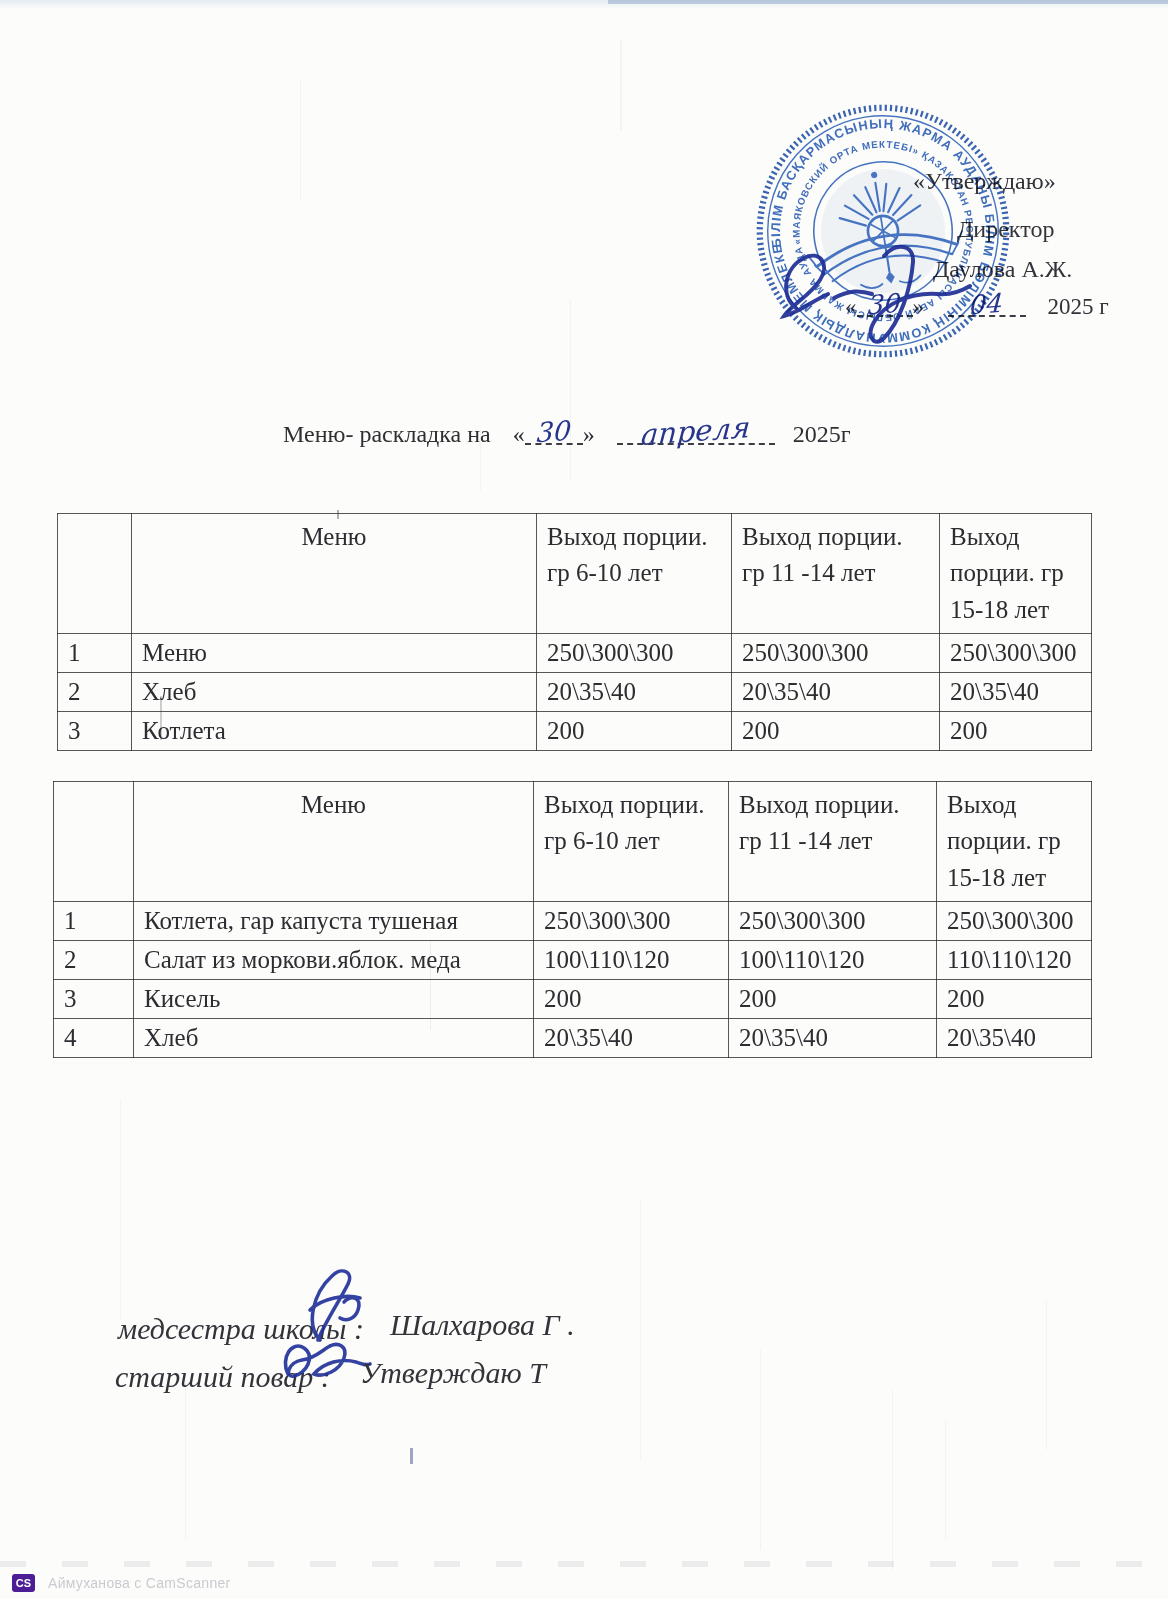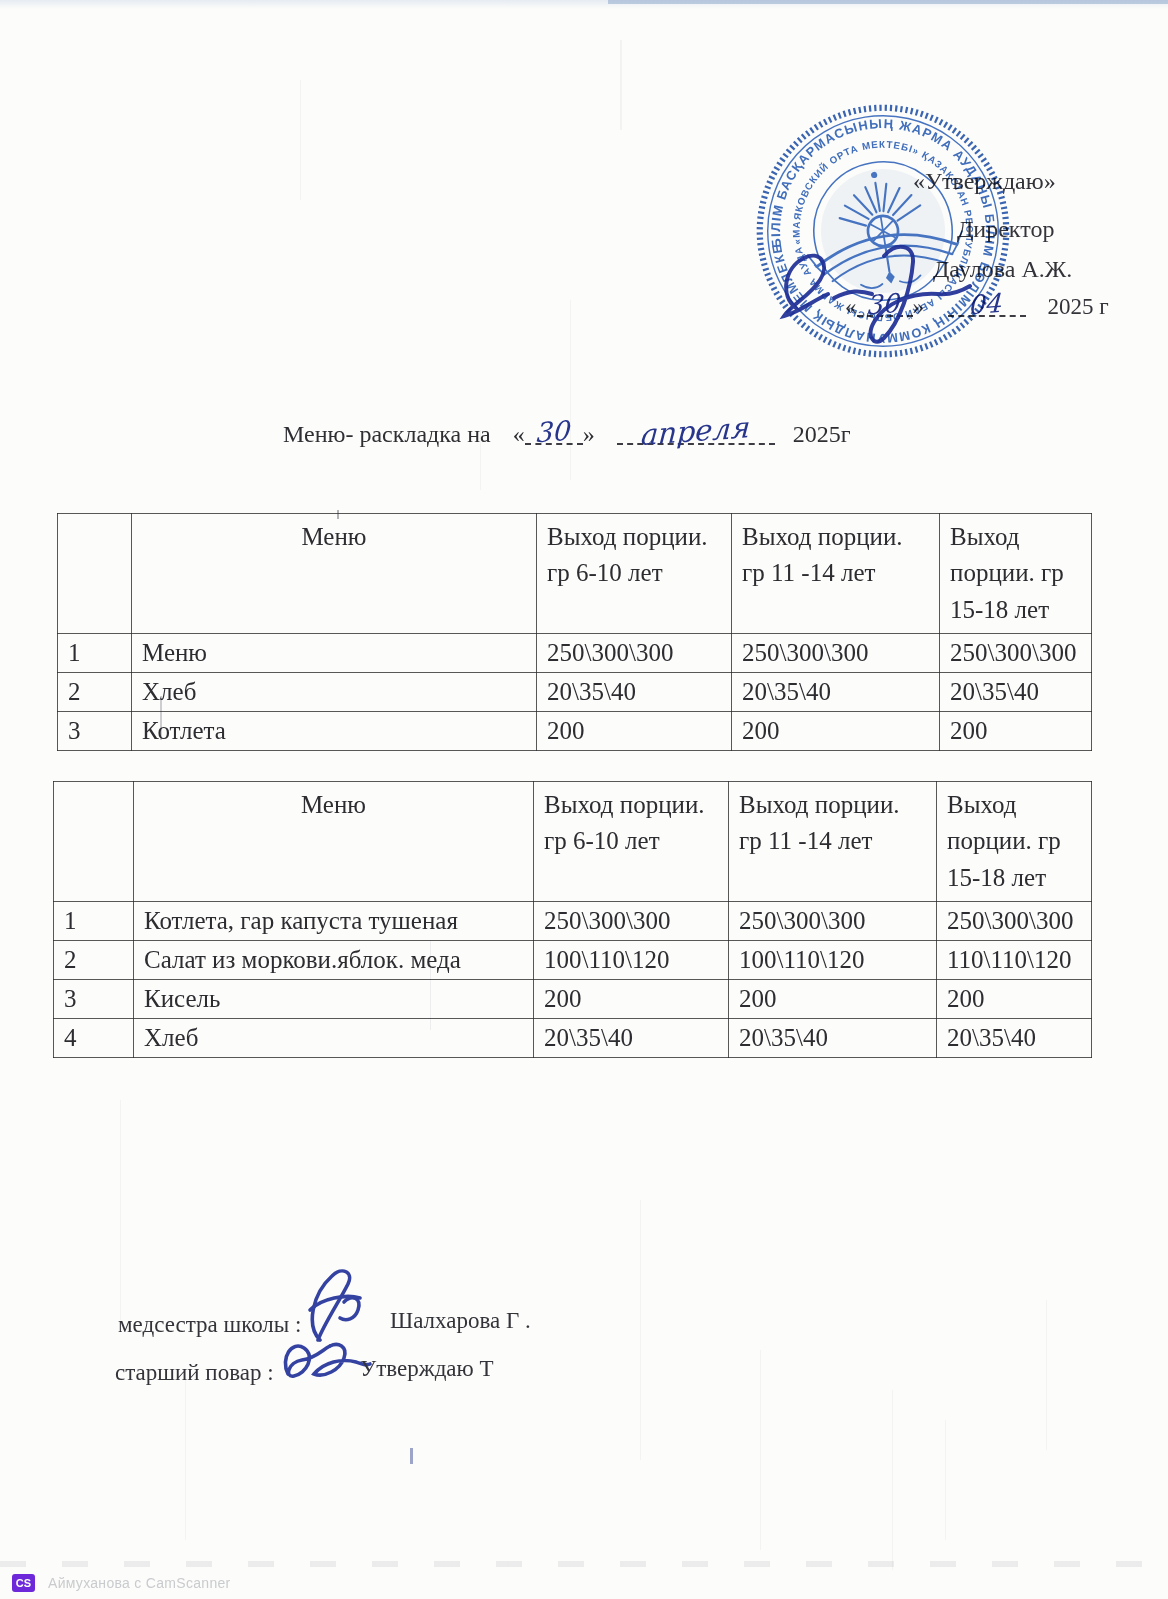--- a/index.html
+++ b/index.html
@@ -71,33 +71,33 @@
   table.menu-table th { line-height:1.45; }
   table.menu-table .th-menu { text-align:center; }
   .t1 { left:57px; top:513px; width:1034px; }
   .t1 th { height:80px; }
   .t1 td { height:21px; padding-top:3px; padding-bottom:3px; }
   .t2 { left:53px; top:781px; width:1038px; }
   .t2 th { height:90px; }
   .t2 td { height:22px; padding-top:3px; padding-bottom:3px; }
 
   
-  .sign-label, .sign-name { position:absolute; font-size:23px; color:#33333a; white-space:nowrap; }
+  .sign-label, .sign-name { position:absolute; font-size:30px; color:#33333a; white-space:nowrap;font-style:italic; }
   .sig1-label { left:118px; top:1312px; }
   .sig1-name  { left:390px; top:1308px; }
   .sig2-label { left:115px; top:1360px; }
   .sig2-name  { left:360px; top:1356px; }
   .sig-svg { position:absolute; }
   .sig1-svg { left:298px; top:1262px; }
   .sig2-svg { left:276px; top:1332px; }
 
   
   .footer { position:absolute; left:12px; top:1574px; display:flex; align-items:center;
     font-family:"Liberation Sans", sans-serif; z-index:5; }
-  .cs-icon { width:23px; height:18px; background:#6d28d9; border-radius:3px;
+  .cs-icon { width:23px; height:18px; background:#4c1d95; border-radius:3px;
     color:#ffffff; font-size:11px; font-weight:bold; display:flex;
     align-items:center; justify-content:center; }
   .cs-text { margin-left:13px; font-size:14px; color:#c9cbce; letter-spacing:0.3px; }
 </style>
 </head>
 <body>
 
 <div class="page">
 
   <div class="top-edge"></div>

